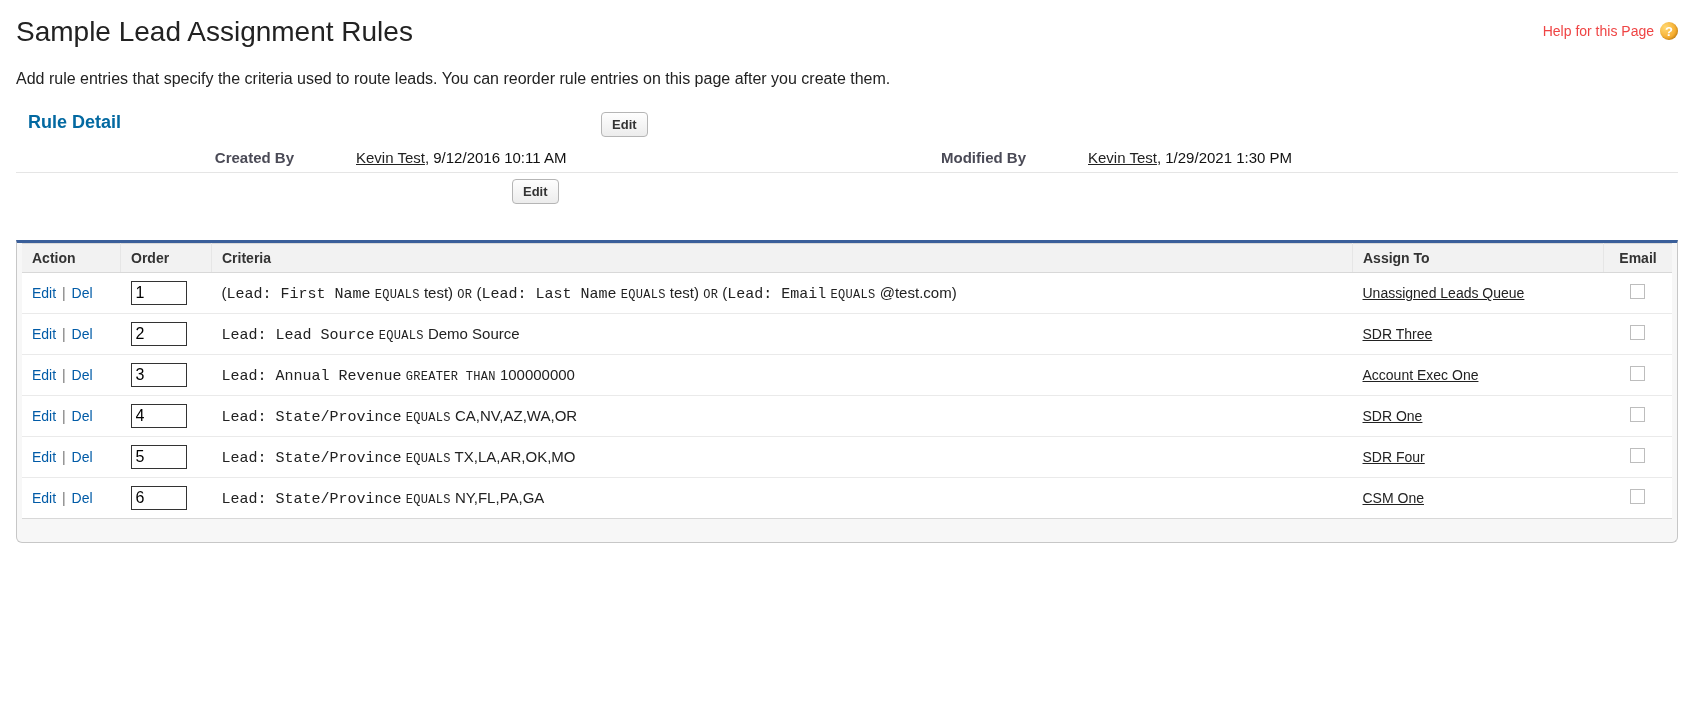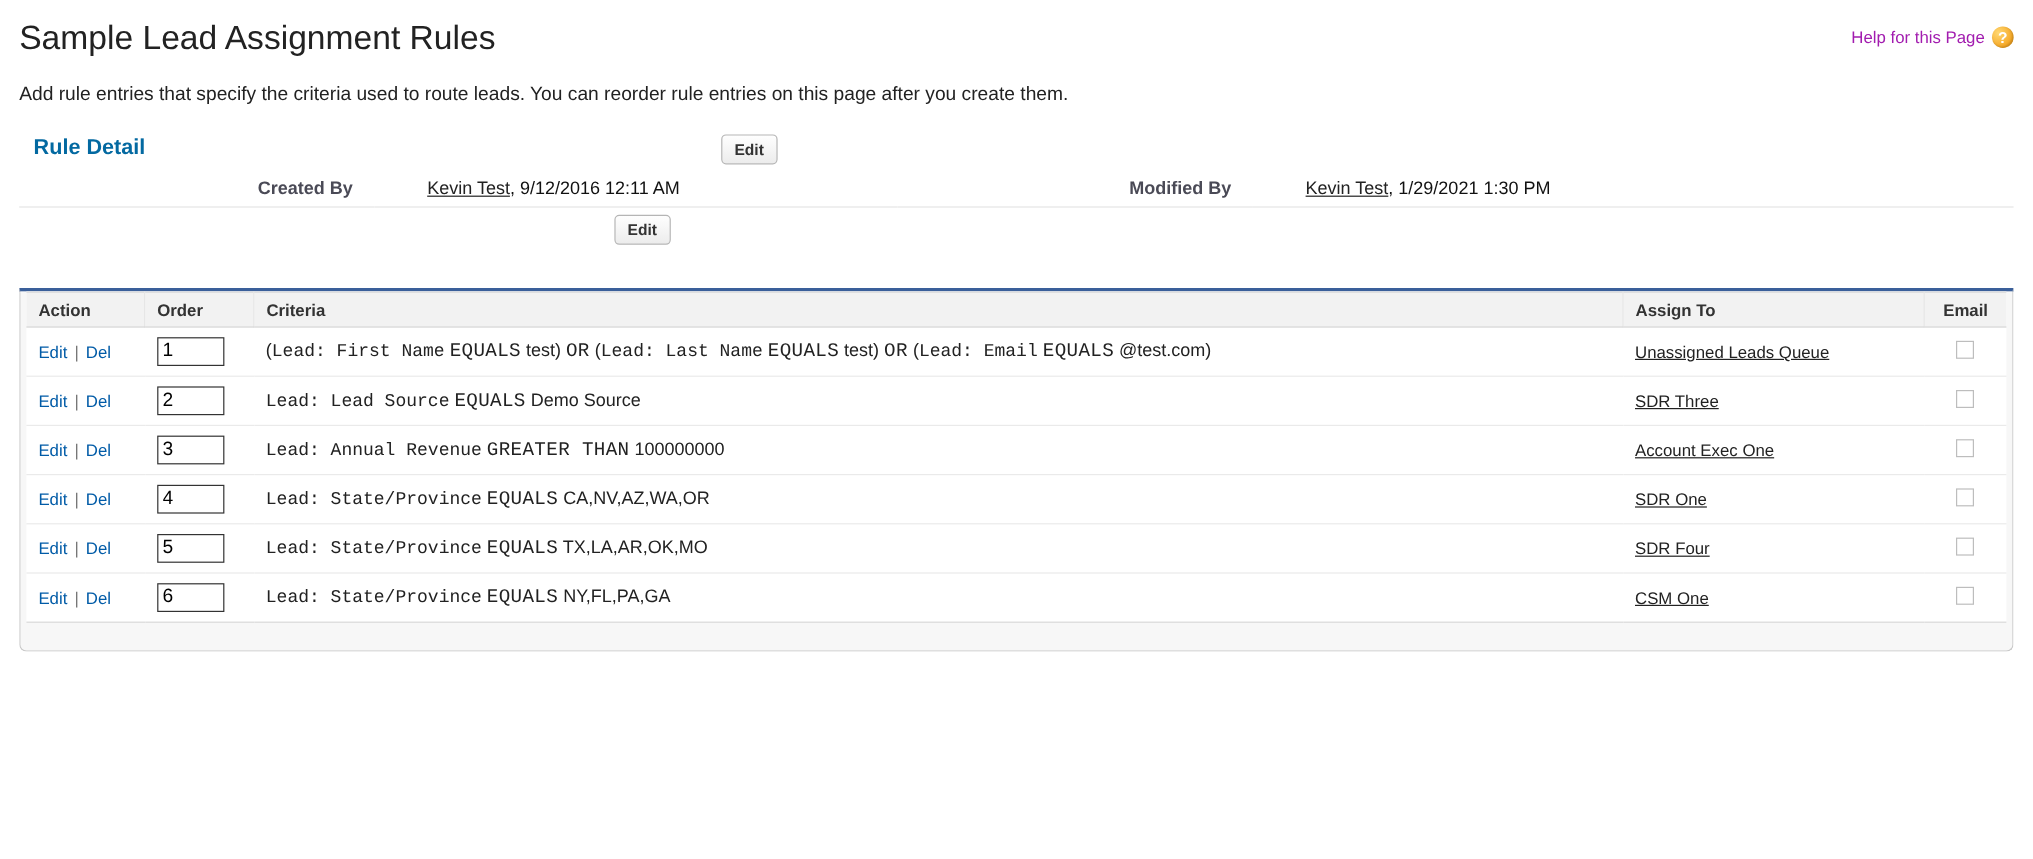--- a/index.html
+++ b/index.html
@@ -27,21 +27,21 @@
     margin: 0 0 14px 0;
     color: #222;
   }
   .help-link {
     display: flex;
     align-items: center;
     gap: 6px;
     font-size: 14px;
     margin-top: 6px;
   }
-  .help-link a { color: #a21caf; text-decoration: none; }
+  .help-link a { color: #ef4444; text-decoration: none; }
   .help-icon {
     width: 18px; height: 18px; border-radius: 50%;
     background: radial-gradient(circle at 30% 30%, #ffd873, #f5a623 70%);
     display: inline-flex; align-items: center; justify-content: center;
     color: #fff; font-weight: bold; font-size: 13px;
     box-shadow: inset -1px -1px 2px rgba(0,0,0,.2);
   }
   .intro {
     font-size: 16px;
     color: #222;
@@ -166,21 +166,21 @@
     width: 46px;
     font-size: 16px;
     padding: 2px 4px;
     border: 1px solid #333;
     border-radius: 0;
     font-family: inherit;
   }
 
   .criteria { font-size: 15px; color: #222; }
   .criteria .mono { font-family: "Courier New", monospace; }
-  .criteria .op { font-family: "Courier New", monospace; font-size: 16px; letter-spacing: .3px; }
+  .criteria .op { font-family: "Courier New", monospace; font-size: 12px; letter-spacing: .3px; }
 
   .assign a { color: #222; text-decoration: underline; }
 
   .email-box {
     width: 13px; height: 13px;
     border: 1px solid #bdbdbd;
     display: inline-block;
     background: #fff;
   }
 </style>
@@ -204,21 +204,21 @@
   <div class="btn-row">
     <button class="btn">Edit</button>
   </div>
 </div>
 
 <table class="detail-table">
   <tbody>
   <tr>
     <td class="label-cell">Created By</td>
     <td class="value-cell mid-col-spacer">
-      <a href="#">Kevin Test</a><span>, 9/12/2016 12:11 AM</span>
+      <a href="#">Kevin Test</a><span>, 9/12/2016 10:11 AM</span>
     </td>
     <td class="label-cell">Modified By</td>
     <td class="value-cell">
       <a href="#">Kevin Test</a><span>, 1/29/2021 1:30 PM</span>
     </td>
   </tr>
 </tbody>
   </table>
 <div class="btn-row-below">
   <button class="btn">Edit</button>

